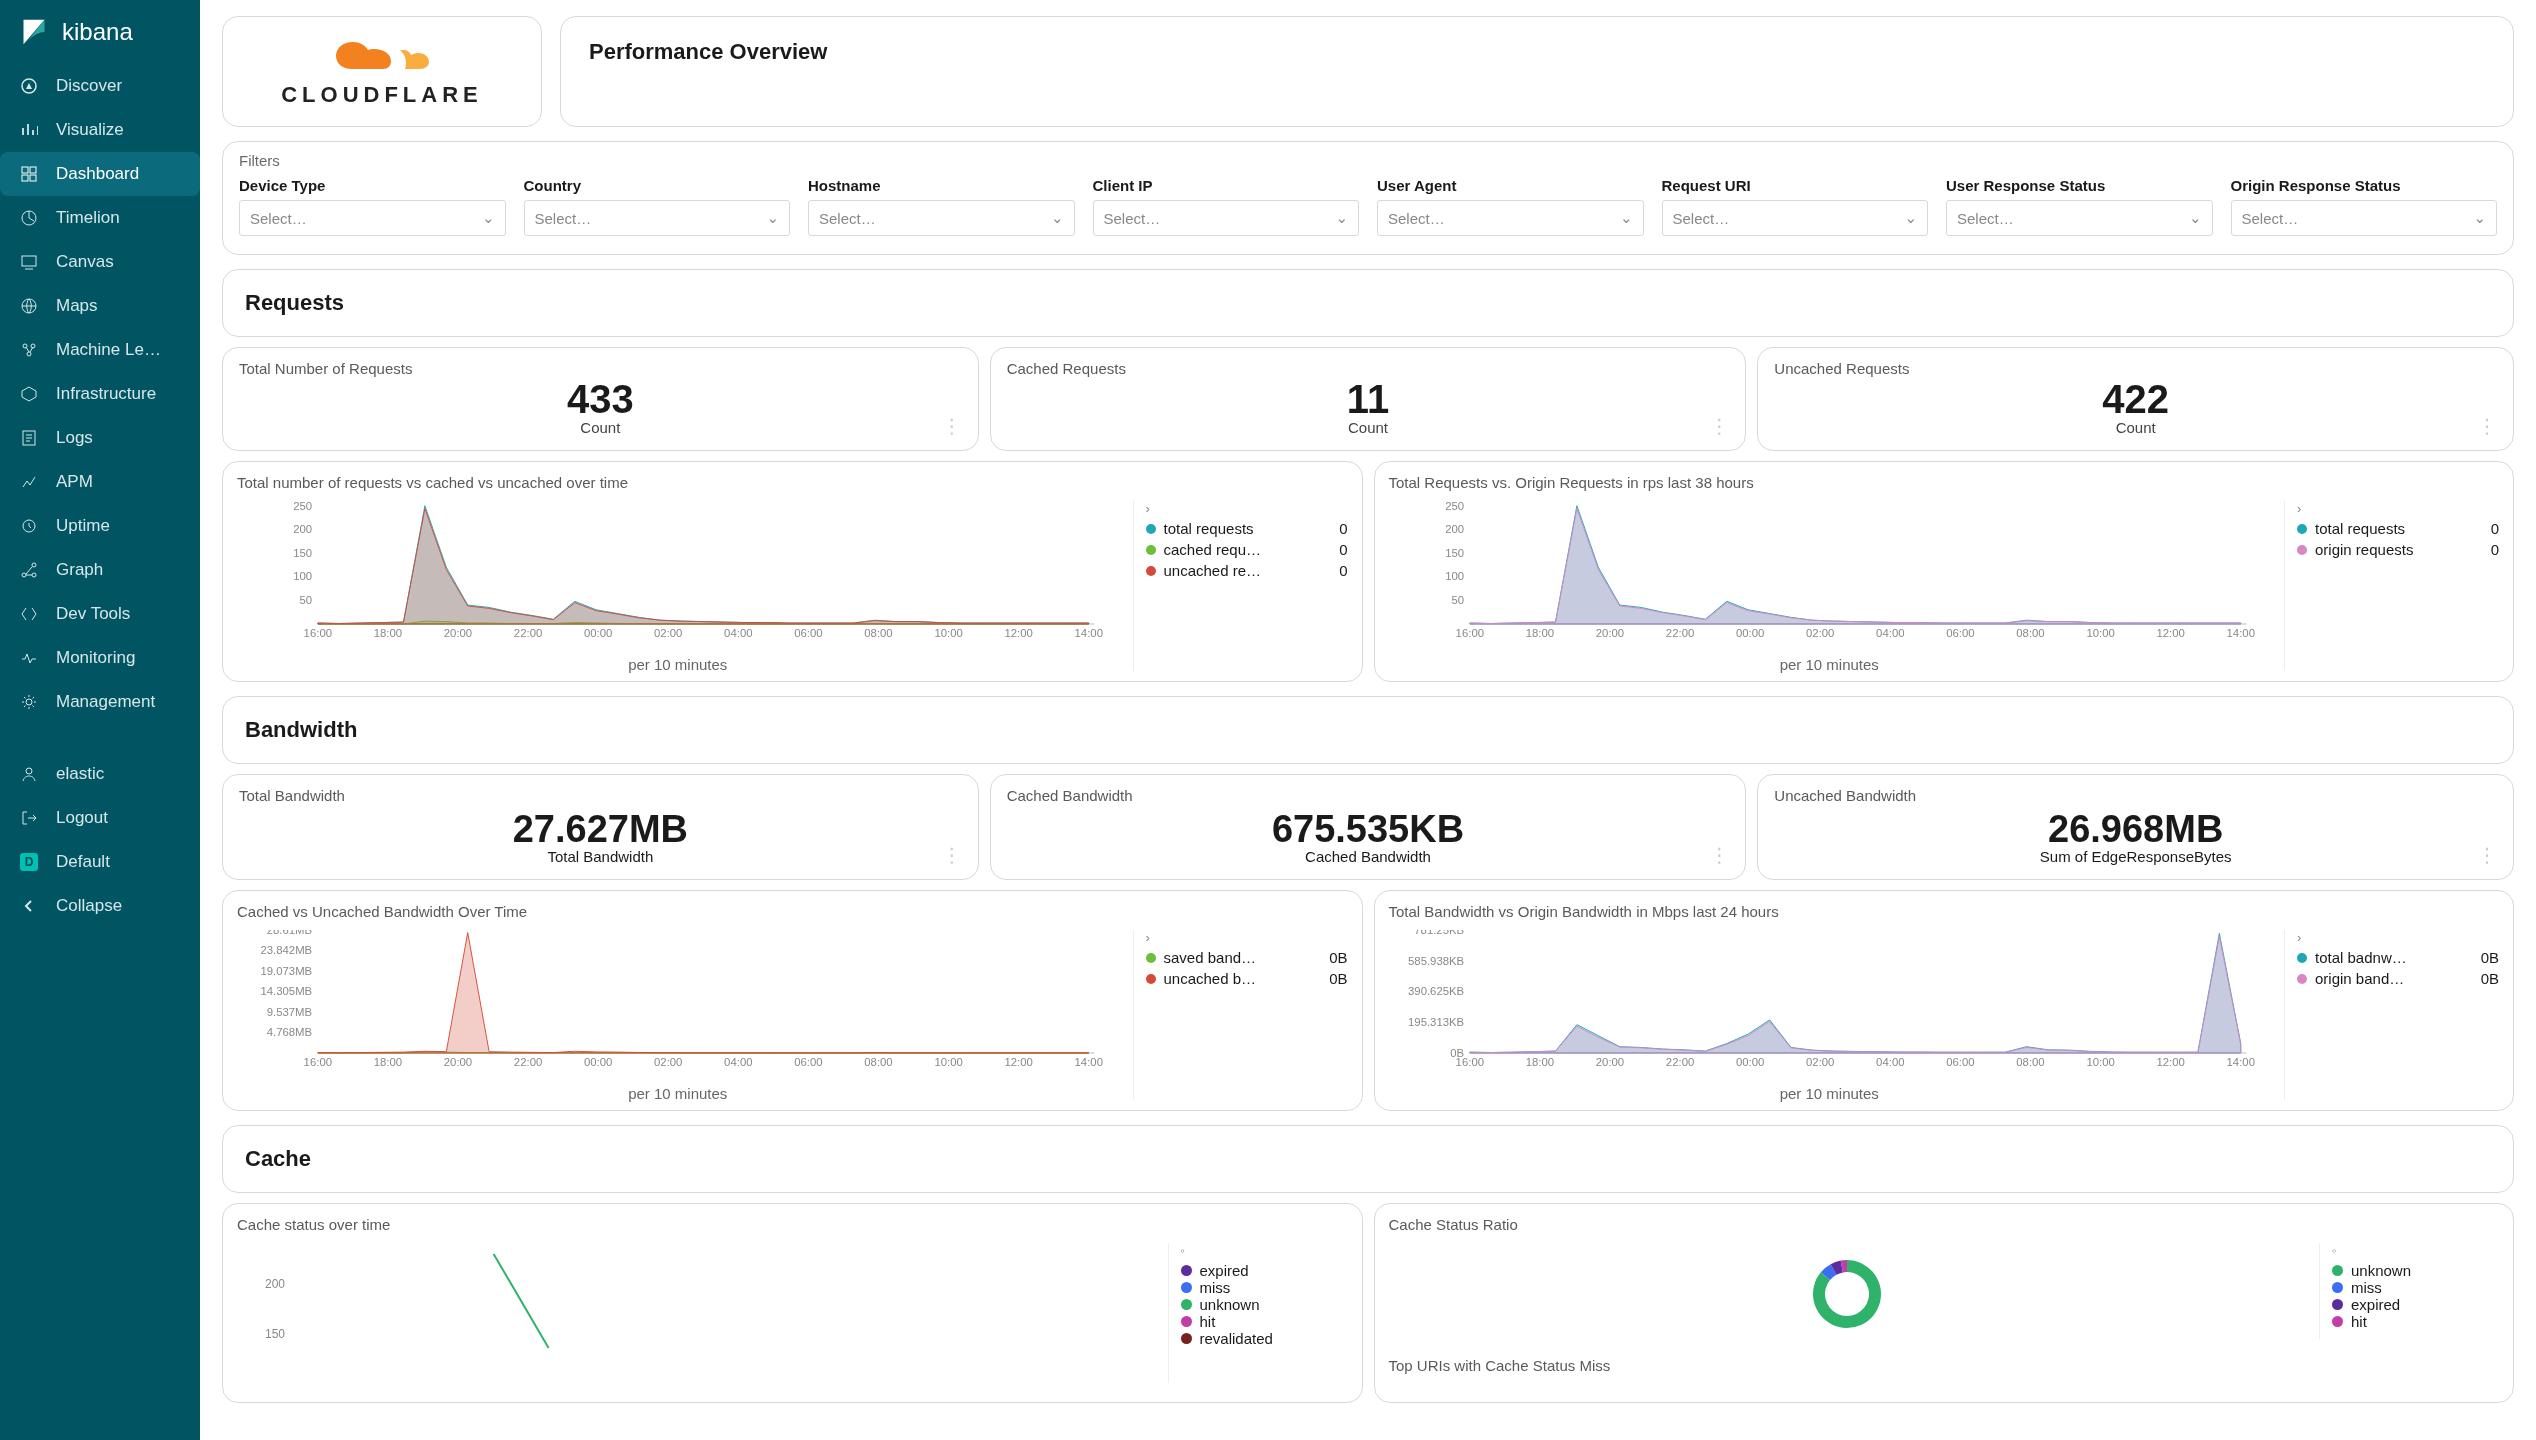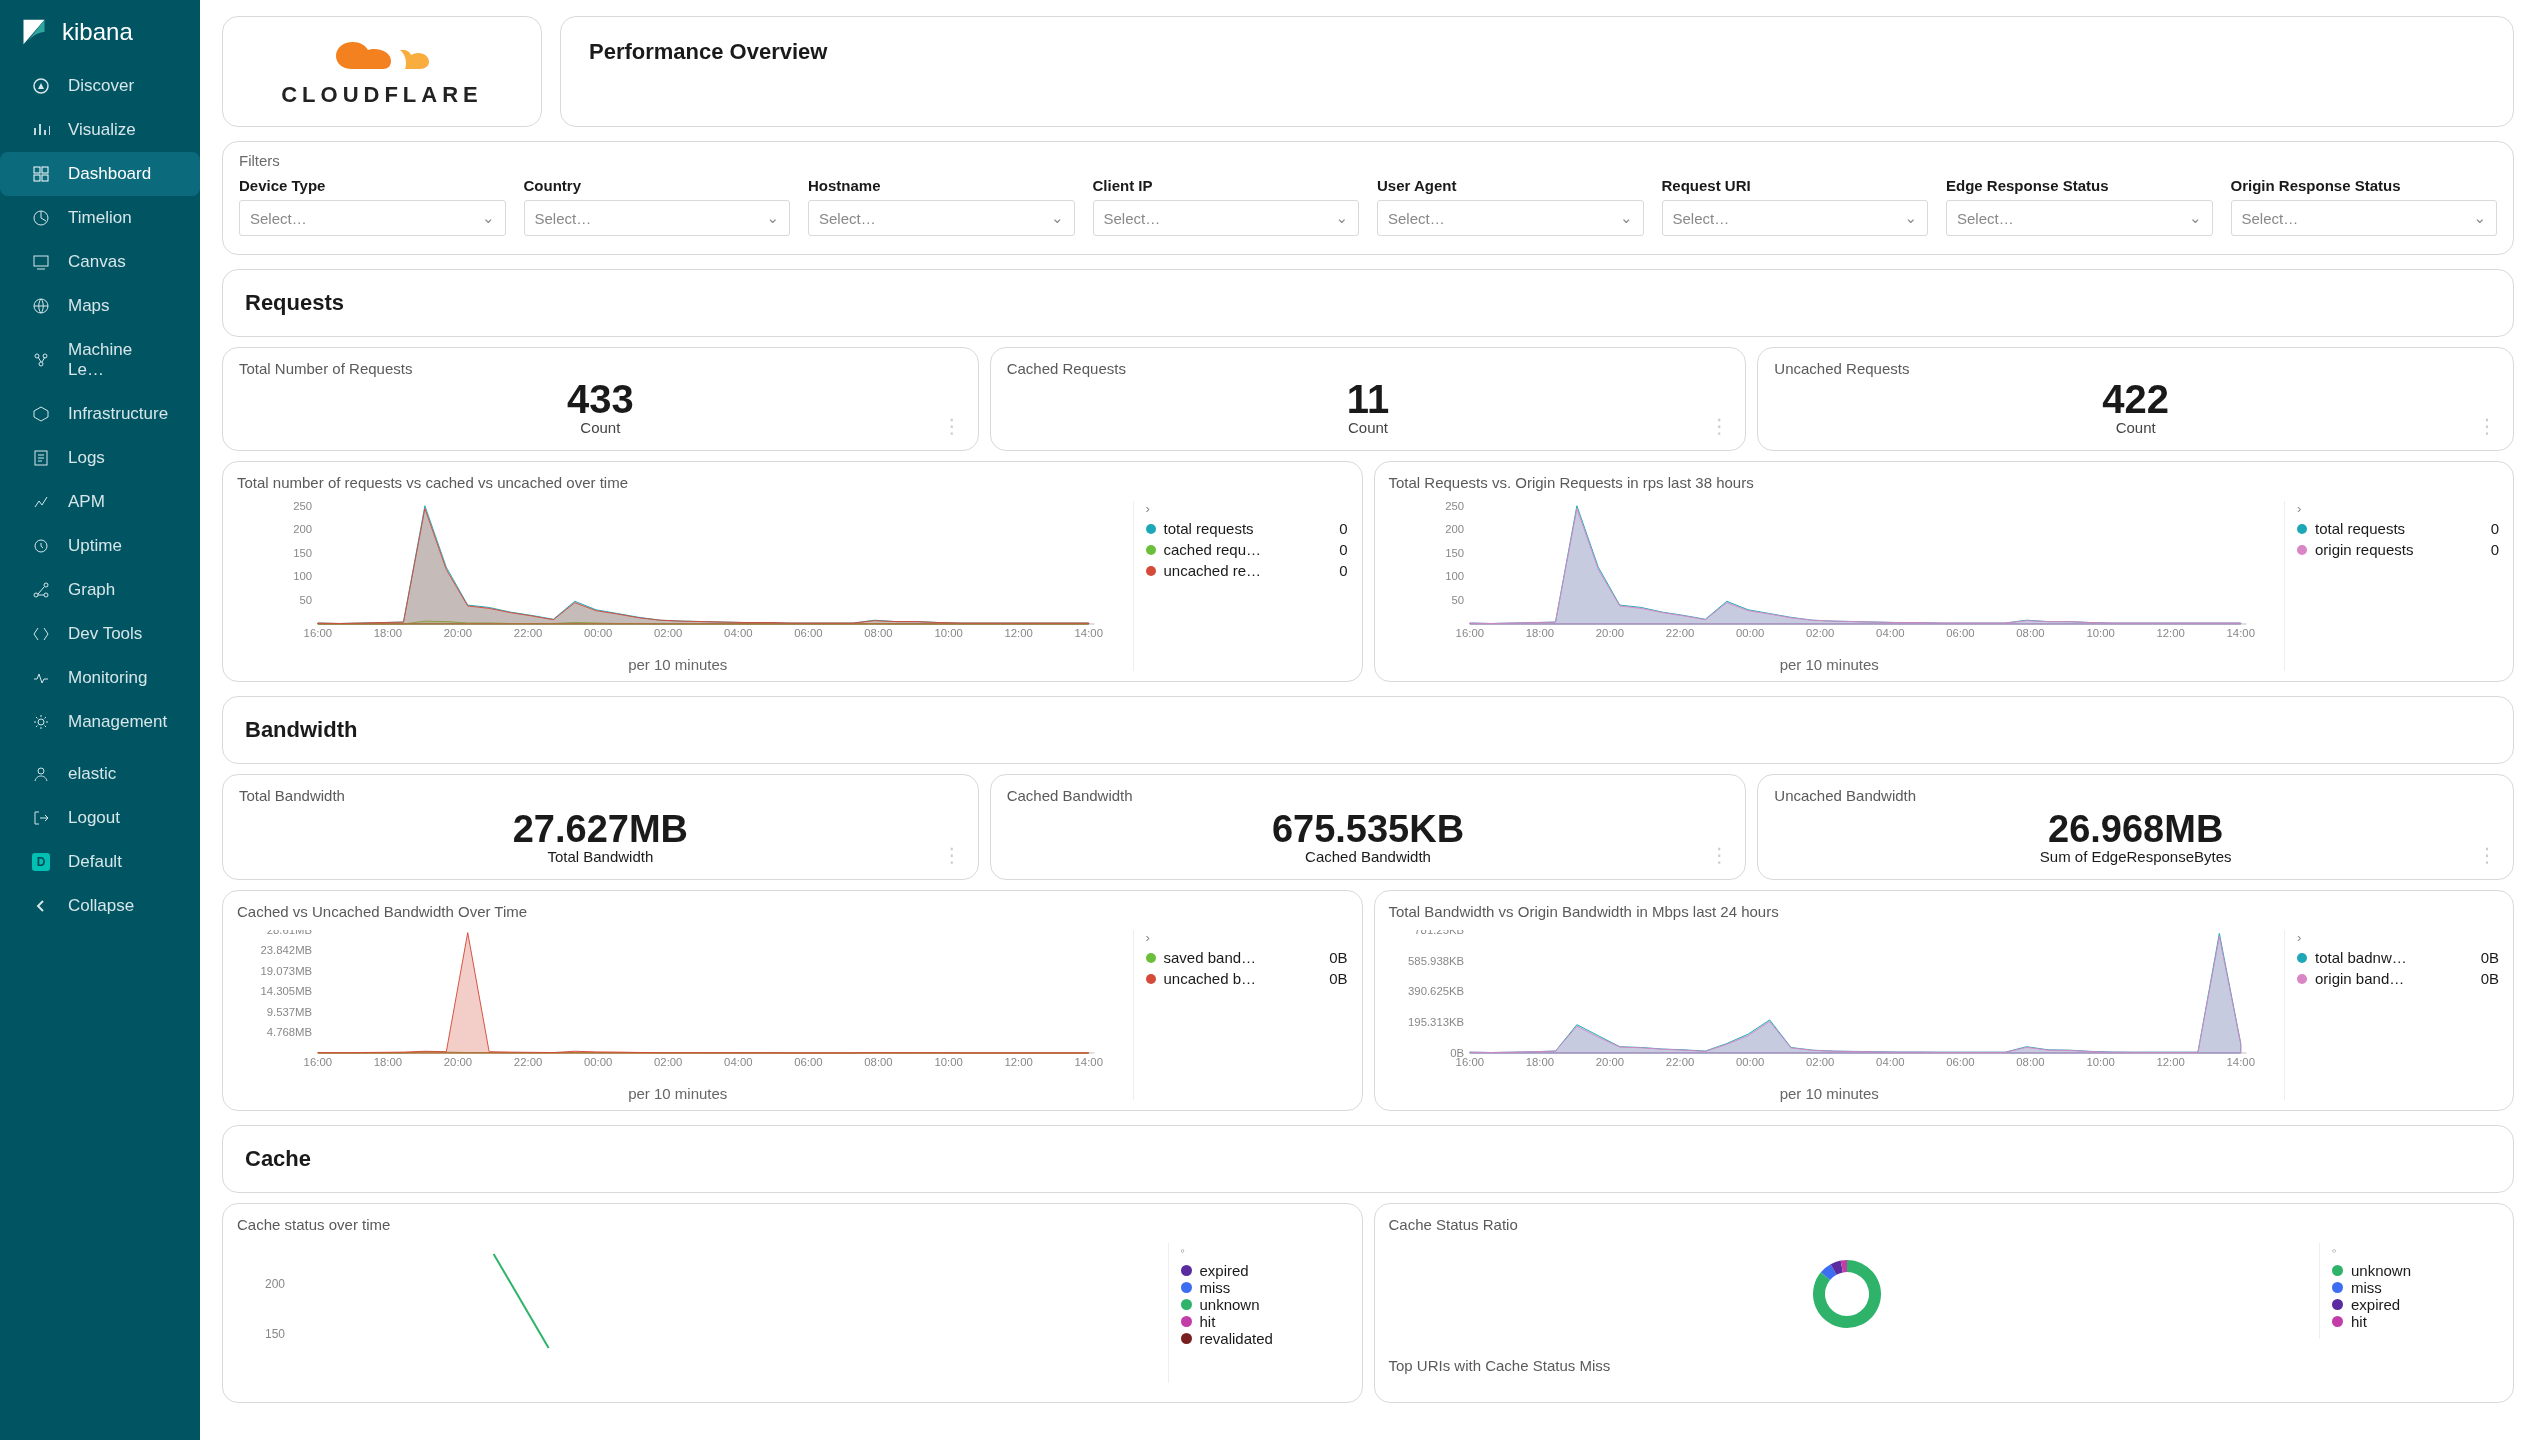--- a/index.html
+++ b/index.html
@@ -2,21 +2,21 @@
 <html><head>
 <meta charset="utf-8">
 <style>
 * { margin: 0; padding: 0; box-sizing: border-box; }
 body { font-family: -apple-system, BlinkMacSystemFont, "Segoe UI", Helvetica, Arial, sans-serif; font-size: 14px; color: #1a1a1a; background: #fff; width: 2536px; height: 1440px; overflow: hidden; }
 .layout { display: flex; height: 100%; }
 .sidebar { width: 200px; background: #015462; color: #fff; display: flex; flex-direction: column; flex-shrink: 0; }
 .sidebar-header { display: flex; align-items: center; padding: 18px 20px; font-size: 24px; font-weight: 400; }
 .sidebar-header svg { width: 28px; height: 28px; margin-right: 14px; }
 .nav { flex: 1; }
-.nav-item { display: flex; align-items: center; padding: 12px 32px; cursor: pointer; font-size: 17px; color: #d6e6e9; }
+.nav-item { display: flex; align-items: center; padding: 12px 20px; cursor: pointer; font-size: 17px; color: #d6e6e9; }
 .nav-item.active { background: #0b6b7c; color: #fff; border-radius: 8px; }
 .nav-item .icon { width: 18px; height: 18px; margin-right: 18px; display: inline-flex; align-items: center; justify-content: center; }
 .nav-bottom { margin-top: auto; }
 .nav-bottom .nav-item .icon.bd { background:#00bfb3; color:#014b58; border-radius:3px; font-weight:700; font-size:12px; }
 .main { flex: 1; overflow: auto; background: #fff; padding: 16px 22px; }
 .panel { border: 1px solid #d9d9d9; border-radius: 16px; background: #fff; }
 .header-row { display: flex; gap: 18px; }
 .logo-box { width: 320px; padding: 18px 16px; display:flex; align-items:center; justify-content:center; }
 .title-box { flex:1; padding: 22px 28px; font-size: 22px; font-weight: 700; }
 .filters-panel { margin-top: 14px; padding: 10px 16px 18px; }
@@ -291,21 +291,21 @@
             </div>
           </div>
           <div class="filter">
             <div class="filter-label">Request URI</div>
             <div class="select">
               <span>Select…</span>
               <span class="chev">⌄</span>
             </div>
           </div>
           <div class="filter">
-            <div class="filter-label">Edge Response Status</div>
+            <div class="filter-label">User Response Status</div>
             <div class="select">
               <span>Select…</span>
               <span class="chev">⌄</span>
             </div>
           </div>
           <div class="filter">
             <div class="filter-label">Origin Response Status</div>
             <div class="select">
               <span>Select…</span>
               <span class="chev">⌄</span>

